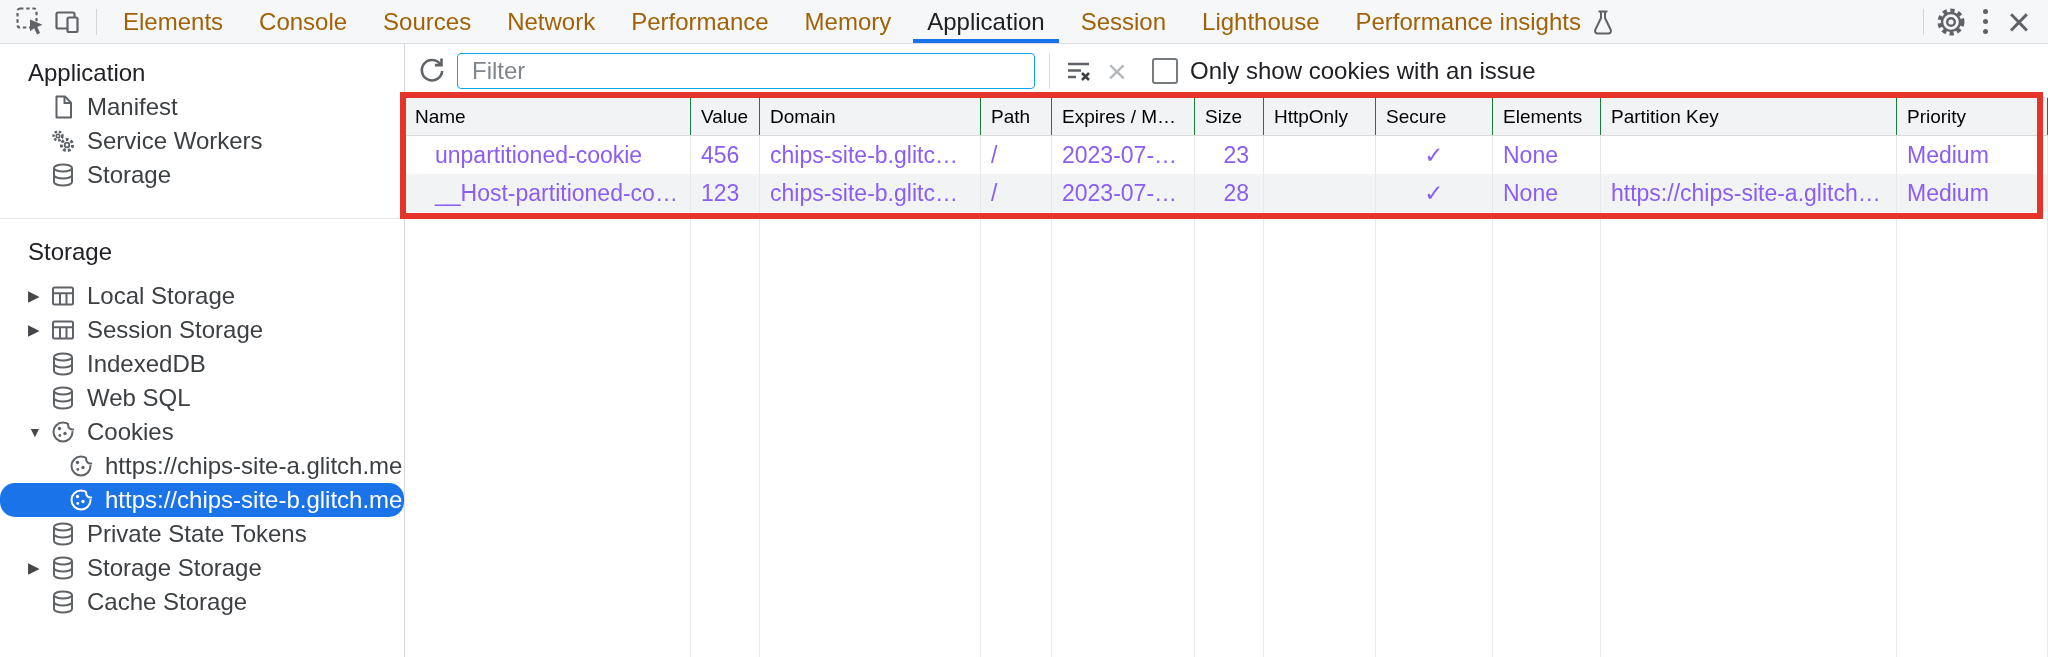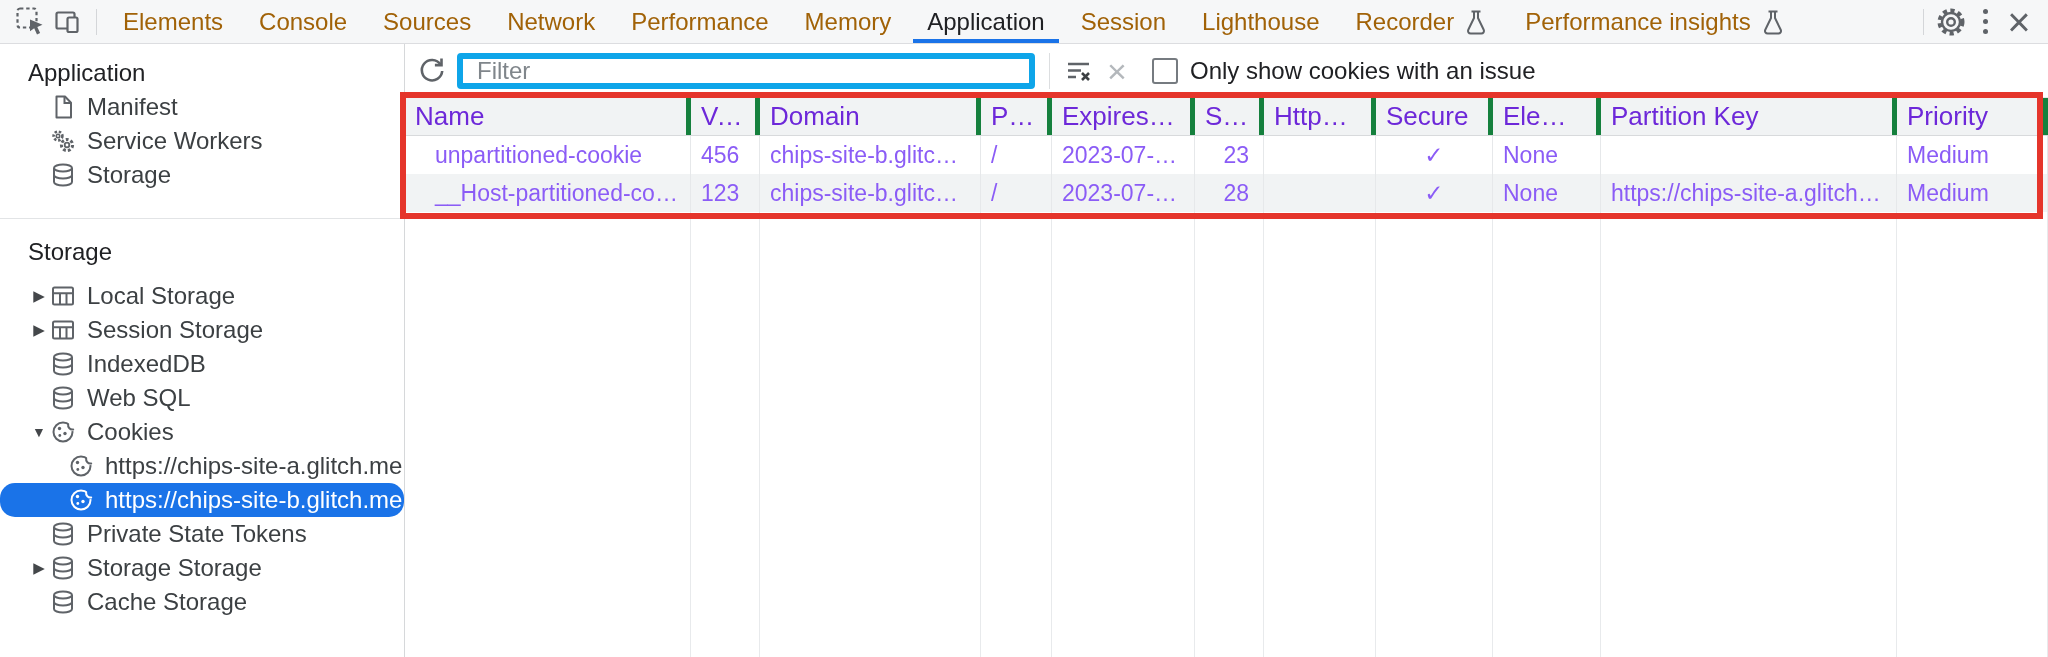--- a/index.html
+++ b/index.html
@@ -26,48 +26,48 @@
 
   
   .content { flex:1; display:flex; min-height:0; }
 
   
   .sidebar { width:405px; flex:0 0 405px; border-right:1px solid #d6d8da; background:#fff; overflow:hidden; }
   .side-section-1 { padding-top:12px; padding-bottom:26px; border-bottom:1px solid #e2e4e6; }
   .side-section-2 { padding-top:16px; }
   .side-header { height:34px; line-height:34px; padding-left:28px; font-size:24px; color:#202124; }
   .side-list-2 { margin-top:10px; }
-  .side-row { height:34px; display:flex; align-items:center; padding-left:28px; color:#3c4043;text-align:center; }
+  .side-row { height:34px; display:flex; align-items:center; padding-left:28px; color:#3c4043; }
   .side-row .arrow { width:22px; font-size:15px; color:#44474a; flex:0 0 22px; }
   .side-row .sicon { width:26px; height:26px; flex:0 0 26px; margin-right:11px; display:flex; }
   .side-row .slabel { font-size:24px; white-space:nowrap; }
   .side-row.child { padding-left:68px; }
   .side-row.selected { background:#1a73e8;border-radius:15px; }
   .side-row.selected .slabel { color:#fff; }
 
   
   .main { flex:1; display:flex; flex-direction:column; min-width:0; background:#fff; }
   .cookie-toolbar { height:54px; flex:0 0 54px; display:flex; align-items:center; padding-left:8px;
     border-bottom:1px solid #e8e8e8; }
   .tool-btn { width:38px; height:38px; display:flex; align-items:center; justify-content:center; }
-  .filter-input { margin-left:6px; width:578px; height:36px; border:6px solid #0ea5e9; border-radius:4px;
+  .filter-input { margin-left:6px; width:578px; height:36px; border:1px solid #0ea5e9; border-radius:4px;
     font-size:24px; color:#202124; padding:0 14px; outline:none; background:#fff;
     font-family:"Liberation Sans", sans-serif; }
   .filter-input::placeholder { color:#80868b; }
   .v-sep { width:1px; height:36px; background:#dcdee0; margin:0 10px 0 14px; }
   .x-disabled { font-size:34px; color:#b4b8bc; width:38px; text-align:center; line-height:1; font-weight:300; }
   .checkbox { width:26px; height:26px; border:2px solid #767b80; border-radius:3px; background:#fff;
     margin-left:16px; flex:0 0 26px; }
   .checkbox-label { margin-left:12px; font-size:24px; color:#202124; white-space:nowrap; }
 
   
   .table-wrap { position:relative; flex:1; min-height:0; --cols:286px 69px 221px 71px 143px 69px 112px 117px 108px 296px minmax(0,1fr); }
   .trow { display:grid; grid-template-columns:var(--cols); height:38px; }
   .thead { background:#f1f3f4; border-bottom:1px solid #d8dadc; }
-  .hcell { border-right:5px solid #15803d; padding:0 10px; line-height:37px; font-size:26px; color:#6d28d9;
+  .hcell { border-right:1px solid #15803d; padding:0 10px; line-height:37px; font-size:19px; color:#000000;
     overflow:hidden; white-space:nowrap; text-overflow:ellipsis; }
   .cell { border-right:1px solid #e6e8ea; padding:0 10px; line-height:38px; font-size:23px; color:#8b5cf6;
     overflow:hidden; white-space:nowrap; text-overflow:ellipsis; }
   .cell.name { padding-left:30px; }
   .cell.size { text-align:right; padding-right:14px; }
   .cell.secure { text-align:center; }
   .row-even { background:#fff; }
   .row-odd { background:#f1f3f4; }
   .grid-fill { position:absolute; left:0; right:0; top:114px; bottom:0; display:grid;
     grid-template-columns:var(--cols); pointer-events:none; }
@@ -118,28 +118,20 @@
         </div>
       <div class="tab selected">
           <span>Application</span>
         </div>
       <div class="tab">
           <span>Session</span>
         </div>
       <div class="tab">
           <span>Lighthouse</span>
         </div>
-      <div class="tab">
-        <span>Recorder</span>
-        <span class="flask">
-          <svg width="26" height="26" viewBox="0 0 26 26">
-              <path d="M8.5 2.5h9M11 2.5v6.5L5.3 20.8c-.9 1.9.4 3.7 2.4 3.7h10.6c2 0 3.3-1.8 2.4-3.7L15 9V2.5" fill="none" stroke="#5f6368" stroke-width="2"></path>
-            </svg>
-        </span>
-      </div>
       <div class="tab">
         <span>Performance insights</span>
         <span class="flask">
           <svg width="26" height="26" viewBox="0 0 26 26">
               <path d="M8.5 2.5h9M11 2.5v6.5L5.3 20.8c-.9 1.9.4 3.7 2.4 3.7h10.6c2 0 3.3-1.8 2.4-3.7L15 9V2.5" fill="none" stroke="#5f6368" stroke-width="2"></path>
             </svg>
         </span>
       </div>
     </div>
 

